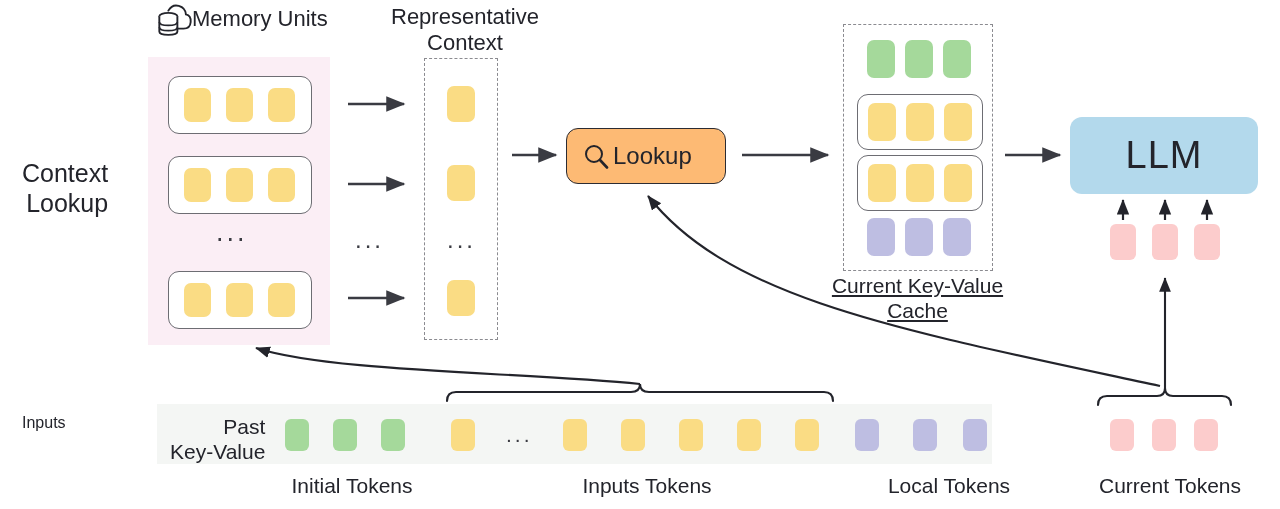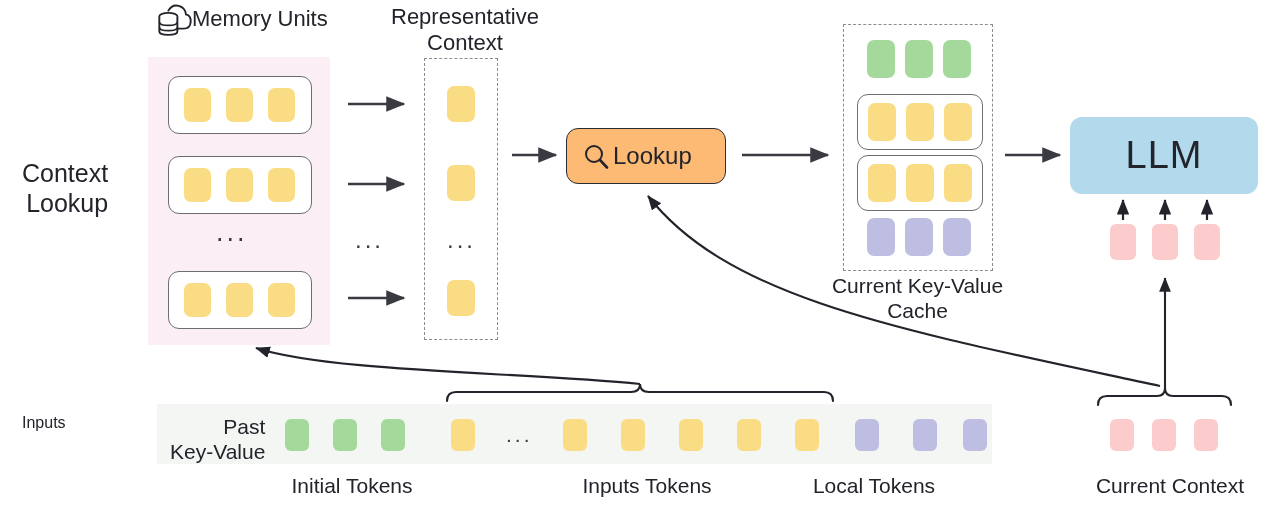--- a/index.html
+++ b/index.html
@@ -59,21 +59,21 @@
   #kv-row-purple{top:218px;}
   #kv-row-purple .tok{background:#bebee2;}
   .kv-unit{position:absolute;left:857px;width:124px;height:54px;border:1.3px solid #6d6d73;
            border-radius:11px;background:#fff;}
   .kv-unit .tok{position:absolute;top:8px;width:28px;height:38px;border-radius:7px;background:#fadc84;}
   .kv-unit .tok:nth-of-type(1){left:10px;}
   .kv-unit .tok:nth-of-type(2){left:48px;}
   .kv-unit .tok:nth-of-type(3){left:86px;}
   #kv-unit-1{top:94px;}
   #kv-unit-2{top:155px;}
-  #kv-cache-label{left:815px;top:274px;width:205px;text-align:center;font-size:21px;}
+  #kv-cache-label{left:815px;top:274px;width:205px;text-align:center;font-size:21px;text-decoration:underline;}
 
   
   #llm-box{left:1070px;top:117px;width:188px;height:77px;border-radius:12px;background:#b3d9ec;
            display:flex;align-items:center;justify-content:center;}
   #llm-label{font-size:38px;color:#23242b;letter-spacing:1px;}
   .cur-tok-top{position:absolute;top:224px;width:26px;height:36px;border-radius:6px;background:#fccccc;}
   #cur-tok-top-1{left:1110px;}
   #cur-tok-top-2{left:1152px;}
   #cur-tok-top-3{left:1194px;}
 
@@ -84,21 +84,21 @@
   .in-tok.green{background:#a5d99b;}
   .in-tok.yellow{background:#fadc84;}
   .in-tok.purple{background:#bebee2;}
   .in-tok.pink{background:#fccccc;}
   #inputs-ellipsis{left:506px;top:423px;font-size:21px;letter-spacing:3px;color:#3a3b42;}
 
   
   .caption{position:absolute;top:474px;font-size:21px;text-align:center;}
   #caption-initial{left:259px;width:186px;}
   #caption-evicted{left:552px;width:190px;}
-  #caption-local{left:784px;width:180px;}
+  #caption-local{left:859px;width:180px;}
   #caption-current{left:1075px;width:190px;}
 
   svg.ov{position:absolute;left:0;top:0;width:1280px;height:509px;pointer-events:none;}
 </style>
 </head>
 <body>
 
 <div class="lbl" id="context-memory-label">Context
 Lookup</div>
 <div class="lbl" id="inputs-label">Inputs</div>
@@ -201,21 +201,21 @@
 <div class="in-tok purple" style="left:913px"></div>
 <div class="in-tok purple" style="left:963px"></div>
 
 <div class="in-tok pink" style="left:1110px"></div>
 <div class="in-tok pink" style="left:1152px"></div>
 <div class="in-tok pink" style="left:1194px"></div>
 
 <div class="caption" id="caption-initial">Initial Tokens</div>
 <div class="caption" id="caption-evicted">Inputs Tokens</div>
 <div class="caption" id="caption-local">Local Tokens</div>
-<div class="caption" id="caption-current">Current Context</div>
+<div class="caption" id="caption-current">Current Tokens</div>
 
 <svg class="ov">
   <defs>
     <marker id="ah" markerWidth="9" markerHeight="9" refX="7.4" refY="3.2" orient="auto">
       <path d="M0,0 L8,3.2 L0,6.4 z" fill="#3a3b42"></path>
     </marker>
     <marker id="ahs" markerWidth="8" markerHeight="8" refX="6.6" refY="2.8" orient="auto">
       <path d="M0,0 L7,2.8 L0,5.6 z" fill="#23242b"></path>
     </marker>
   </defs>

